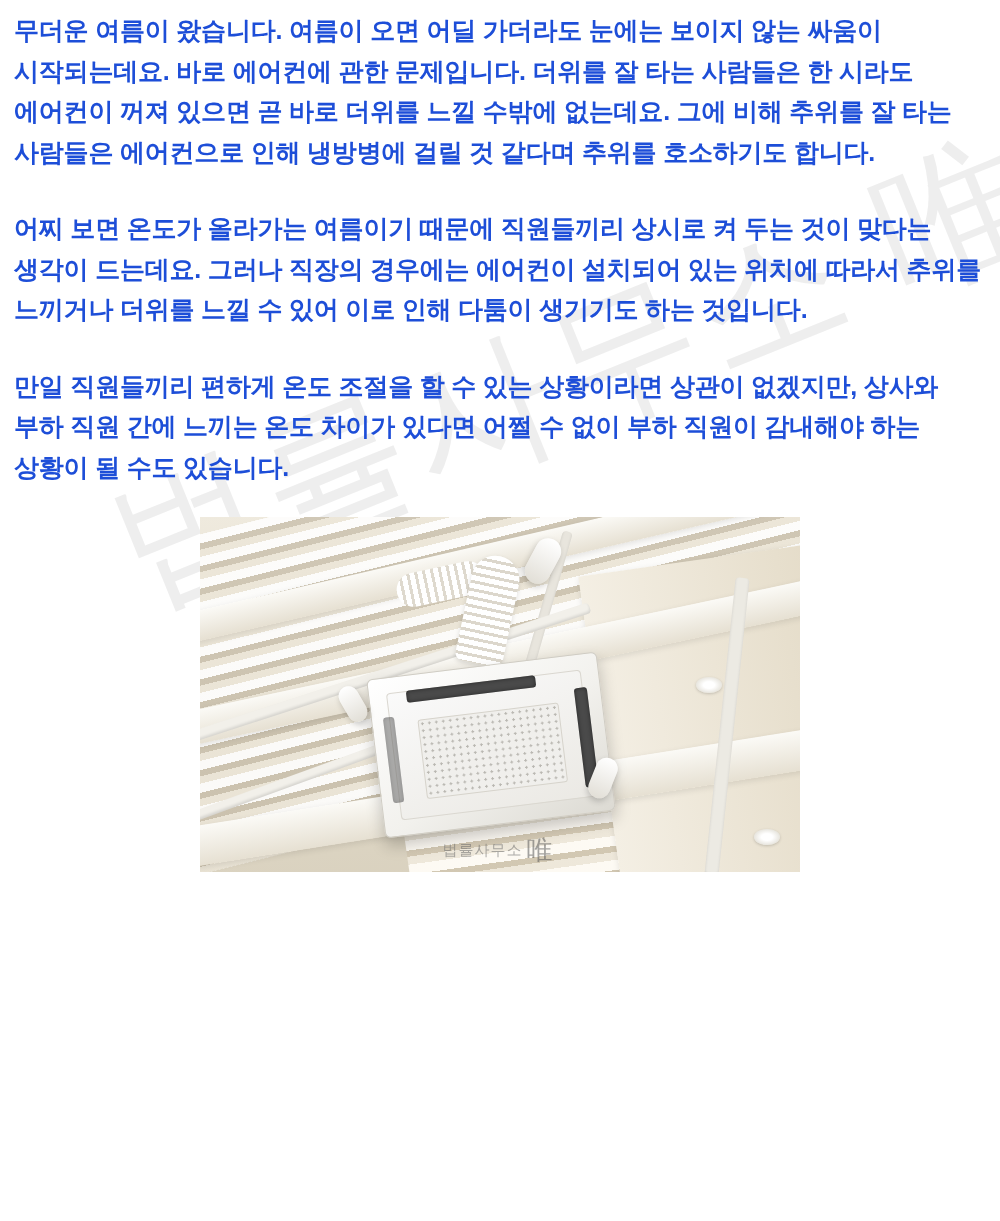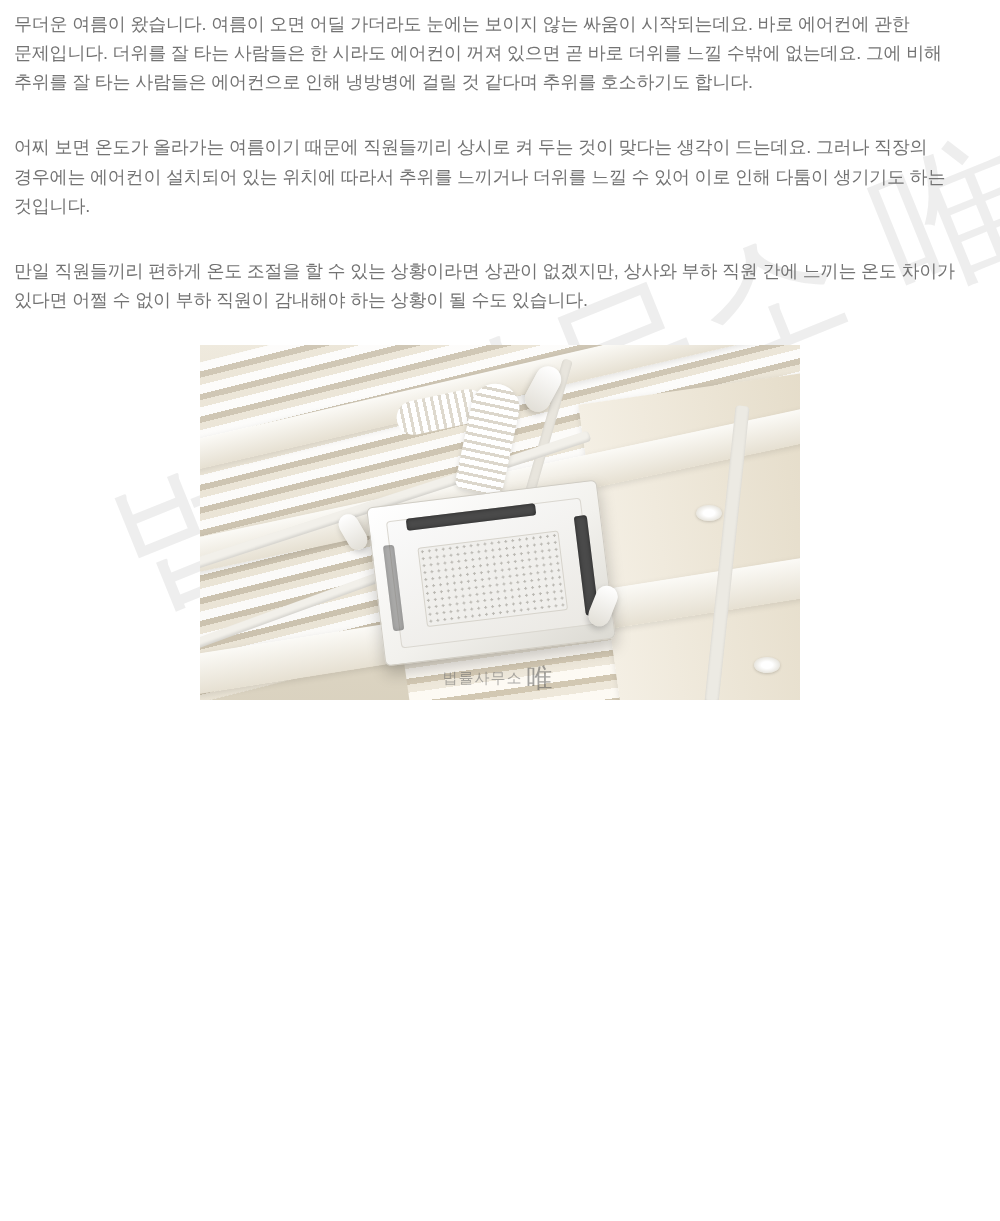--- a/index.html
+++ b/index.html
@@ -48,26 +48,27 @@
     white-space: nowrap;
     letter-spacing: 6px;
   }
 
   .article {
     position: relative;
     z-index: 1;
   }
 
   .para {
-    font-size: 18px;
+    font-size: 25px;
     line-height: 1.62;
     letter-spacing: -0.2px;
-    color: #737373;
+    color: #1d4ed8;
     margin: 0 0 36px 0;
     word-break: keep-all;
+    font-weight: bold;
   }
   .para:last-of-type {
     margin-bottom: 30px;
   }
 
   
   .photo-wrap {
     position: relative;
     z-index: 1;
     width: 600px;

